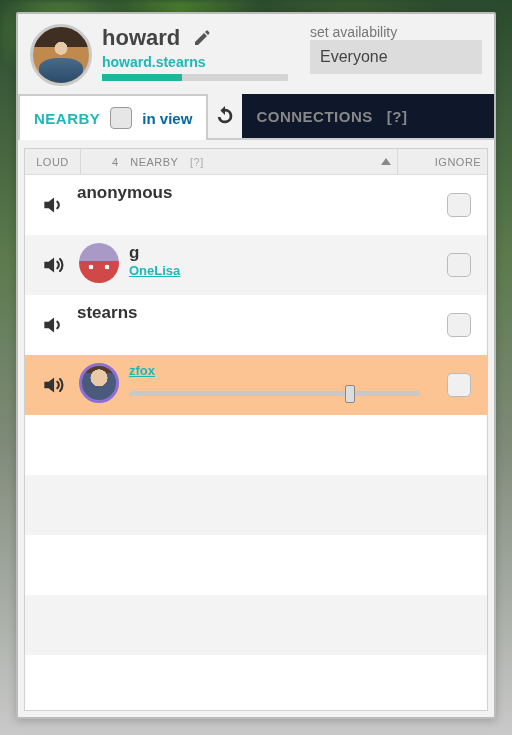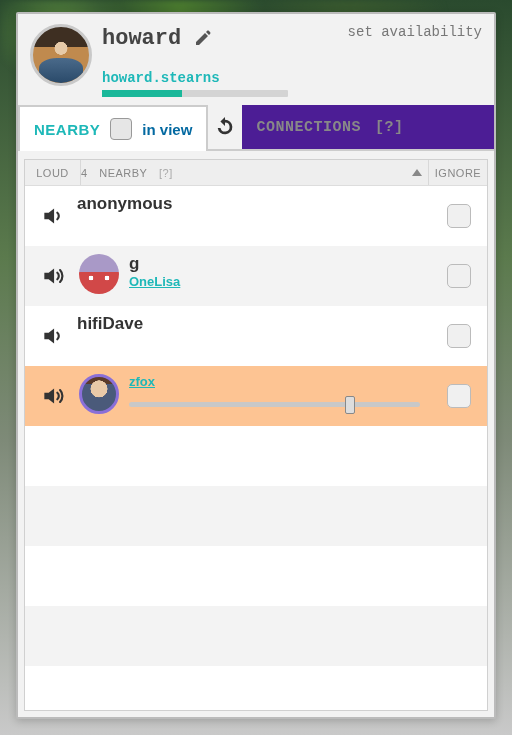--- a/index.html
+++ b/index.html
@@ -19,53 +19,53 @@
   .bg-tree::after{content:'';position:absolute;left:220px;top:60px;width:20px;height:300px;background:#6b5a4a;}
   .panel {
     position: absolute; left: 16px; right: 16px; top: 12px; bottom: 16px;
     background: #f2f2f2;
     border: 2px solid #bbb;
     border-radius: 2px;
     display: flex; flex-direction: column;
     box-shadow: 0 2px 8px rgba(0,0,0,.2);
   }
   
-  .hdr { display:flex; align-items:flex-start; padding:10px 12px 8px 12px; gap:10px;font-family:Liberation Mono, monospace;}
+  .hdr { display:flex; align-items:flex-start; padding:10px 12px 8px 12px; gap:10px;}
   .avatar-main {
     width:62px; height:62px; border-radius:50%;
     background: radial-gradient(circle at 50% 38%, #e6caa8 0 14%, transparent 15%),
                 linear-gradient(180deg,#3e2f22 0 35%,transparent 35%),
                 #c08a4e;
     border:3px solid #c9c9c9;
     position:relative; overflow:hidden;
   }
   .avatar-main::after{content:'';position:absolute;bottom:0;left:10%;right:10%;height:45%;
     background:linear-gradient(180deg,#4a6a8a,#2a4a6a);border-radius:40% 40% 0 0;}
   .name-block{flex:1;}
   .name-row{display:flex;align-items:center;gap:8px;}
   .display-name{font-size:22px;font-weight:700;color:#444;}
   .edit-btn{width:28px;height:28px;display:flex;align-items:center;justify-content:center;cursor:pointer;}
-  .username{color:#1eb8b8;font-weight:600;font-size:14px;margin-top:18px;}
+  .username{color:#1eb8b8;font-weight:600;font-size:14px;margin-top:2px;}
   .talkbar{margin-top:4px;height:7px;width:186px;background:#d4d4d4;border-radius:1px;position:relative;}
   .talkbar-fill{height:100%;background:#1ab89a;width:43%;}
-  .avail-block{display:flex;flex-direction:column;min-width:172px;align-items:flex-end;}
+  .avail-block{display:flex;flex-direction:column;min-width:172px;}
   .avail-label{font-size:14px;color:#777;}
   .avail-select{background:#dcdcdc;border:none;padding:8px 10px;font-size:16px;color:#444;cursor:pointer;}
   
   .tabs{display:flex;align-items:stretch;height:46px;border-bottom:2px solid #ccc;}
   .tab{display:flex;align-items:center;padding:4px 14px;font-weight:700;font-size:15px;letter-spacing:.5px;color:#888;cursor:pointer;gap:10px;}
   .tab.active{background:#fff;color:#1eb8b8;border:2px solid #ccc;border-bottom:none;margin-bottom:-2px;}
   .chk{width:22px;height:22px;background:#e6e6e6;border:1px solid #999;border-radius:4px;display:inline-block;}
   .in-view-label{color:#0369a1;font-weight:600;font-size:15px;text-transform:none;letter-spacing:0;}
   .refresh{width:34px;display:flex;align-items:center;justify-content:center;cursor:pointer;}
-  .tab-conn{flex:1;background:#4c1d95;font-family:Liberation Mono, monospace;}
+  .tab-conn{flex:1;background:#0f172a;}
   .helpq{color:#888;font-weight:700;margin-left:4px;}
   
   .list{flex:1;background:#fff;margin:8px 6px 6px 6px;border:1px solid #d0d0d0;display:flex;flex-direction:column;overflow:hidden;}
-  .lhdr{display:flex;align-items:center;height:26px;background:#eee;font-size:11px;color:#888;letter-spacing:.5px;border-bottom:1px solid #ddd;}
+  .lhdr{display:flex;align-items:center;height:26px;background:#eee;font-size:11px;color:#888;letter-spacing:.5px;border-bottom:1px solid #ddd;gap:31px;}
   .lhdr > div{border-right:1px solid #d8d8d8;height:100%;display:flex;align-items:center;justify-content:center;}
   .col-loud{width:56px;}
   .col-names{flex:1;gap:4px;}
   .col-ign{width:58px;border-right:none !important;}
   .sort-caret{width:0;height:0;border-left:5px solid transparent;border-right:5px solid transparent;border-bottom:7px solid #888;margin-left:auto;margin-right:6px;}
   
   .rows{flex:1;overflow:auto;}
   .row{display:flex;align-items:flex-start;min-height:60px;padding:8px 8px;}
   .row:nth-child(even){background:#f3f3f3;}
   .row.selected{background:#fdc493;}
@@ -112,20 +112,21 @@
             </svg>
         </span>
       </div>
       <div class="username">howard.stearns</div>
       <div class="talkbar">
         <div class="talkbar-fill"></div>
       </div>
     </div>
     <div class="avail-block">
       <span class="avail-label">set availability</span>
+      <div class="avail-select">Everyone</div>
     </div>
   </div>
 
   <div class="tabs">
     <div class="tab active">
       <span>NEARBY</span>
       <span class="chk"></span>
       <span class="in-view-label">in view</span>
     </div>
     <div class="refresh">
@@ -188,21 +189,21 @@
         </div>
         <div class="row">
     <div class="vol">
       <span class="spk"><svg viewBox="0 0 24 24">
                 <path d="M4 9v6h4l5 4V5L8 9H4z" fill="#333"></path>
                 <path d="M16 9a4 4 0 0 1 0 6" stroke="#333" stroke-width="2" fill="none" stroke-linecap="round"></path>
               </svg></span>
     </div>
     <div class="row-av none"></div>
     <div class="row-body">
-      <div class="row-name">hifiDave</div>
+      <div class="row-name">stearns</div>
 
     </div>
     <div class="ign">
             <span class="chk"></span>
           </div>
         </div>
         <div class="row selected">
     <div class="vol">
       <span class="spk"><svg viewBox="0 0 24 24">
                 <path d="M4 9v6h4l5 4V5L8 9H4z" fill="#333"></path>

